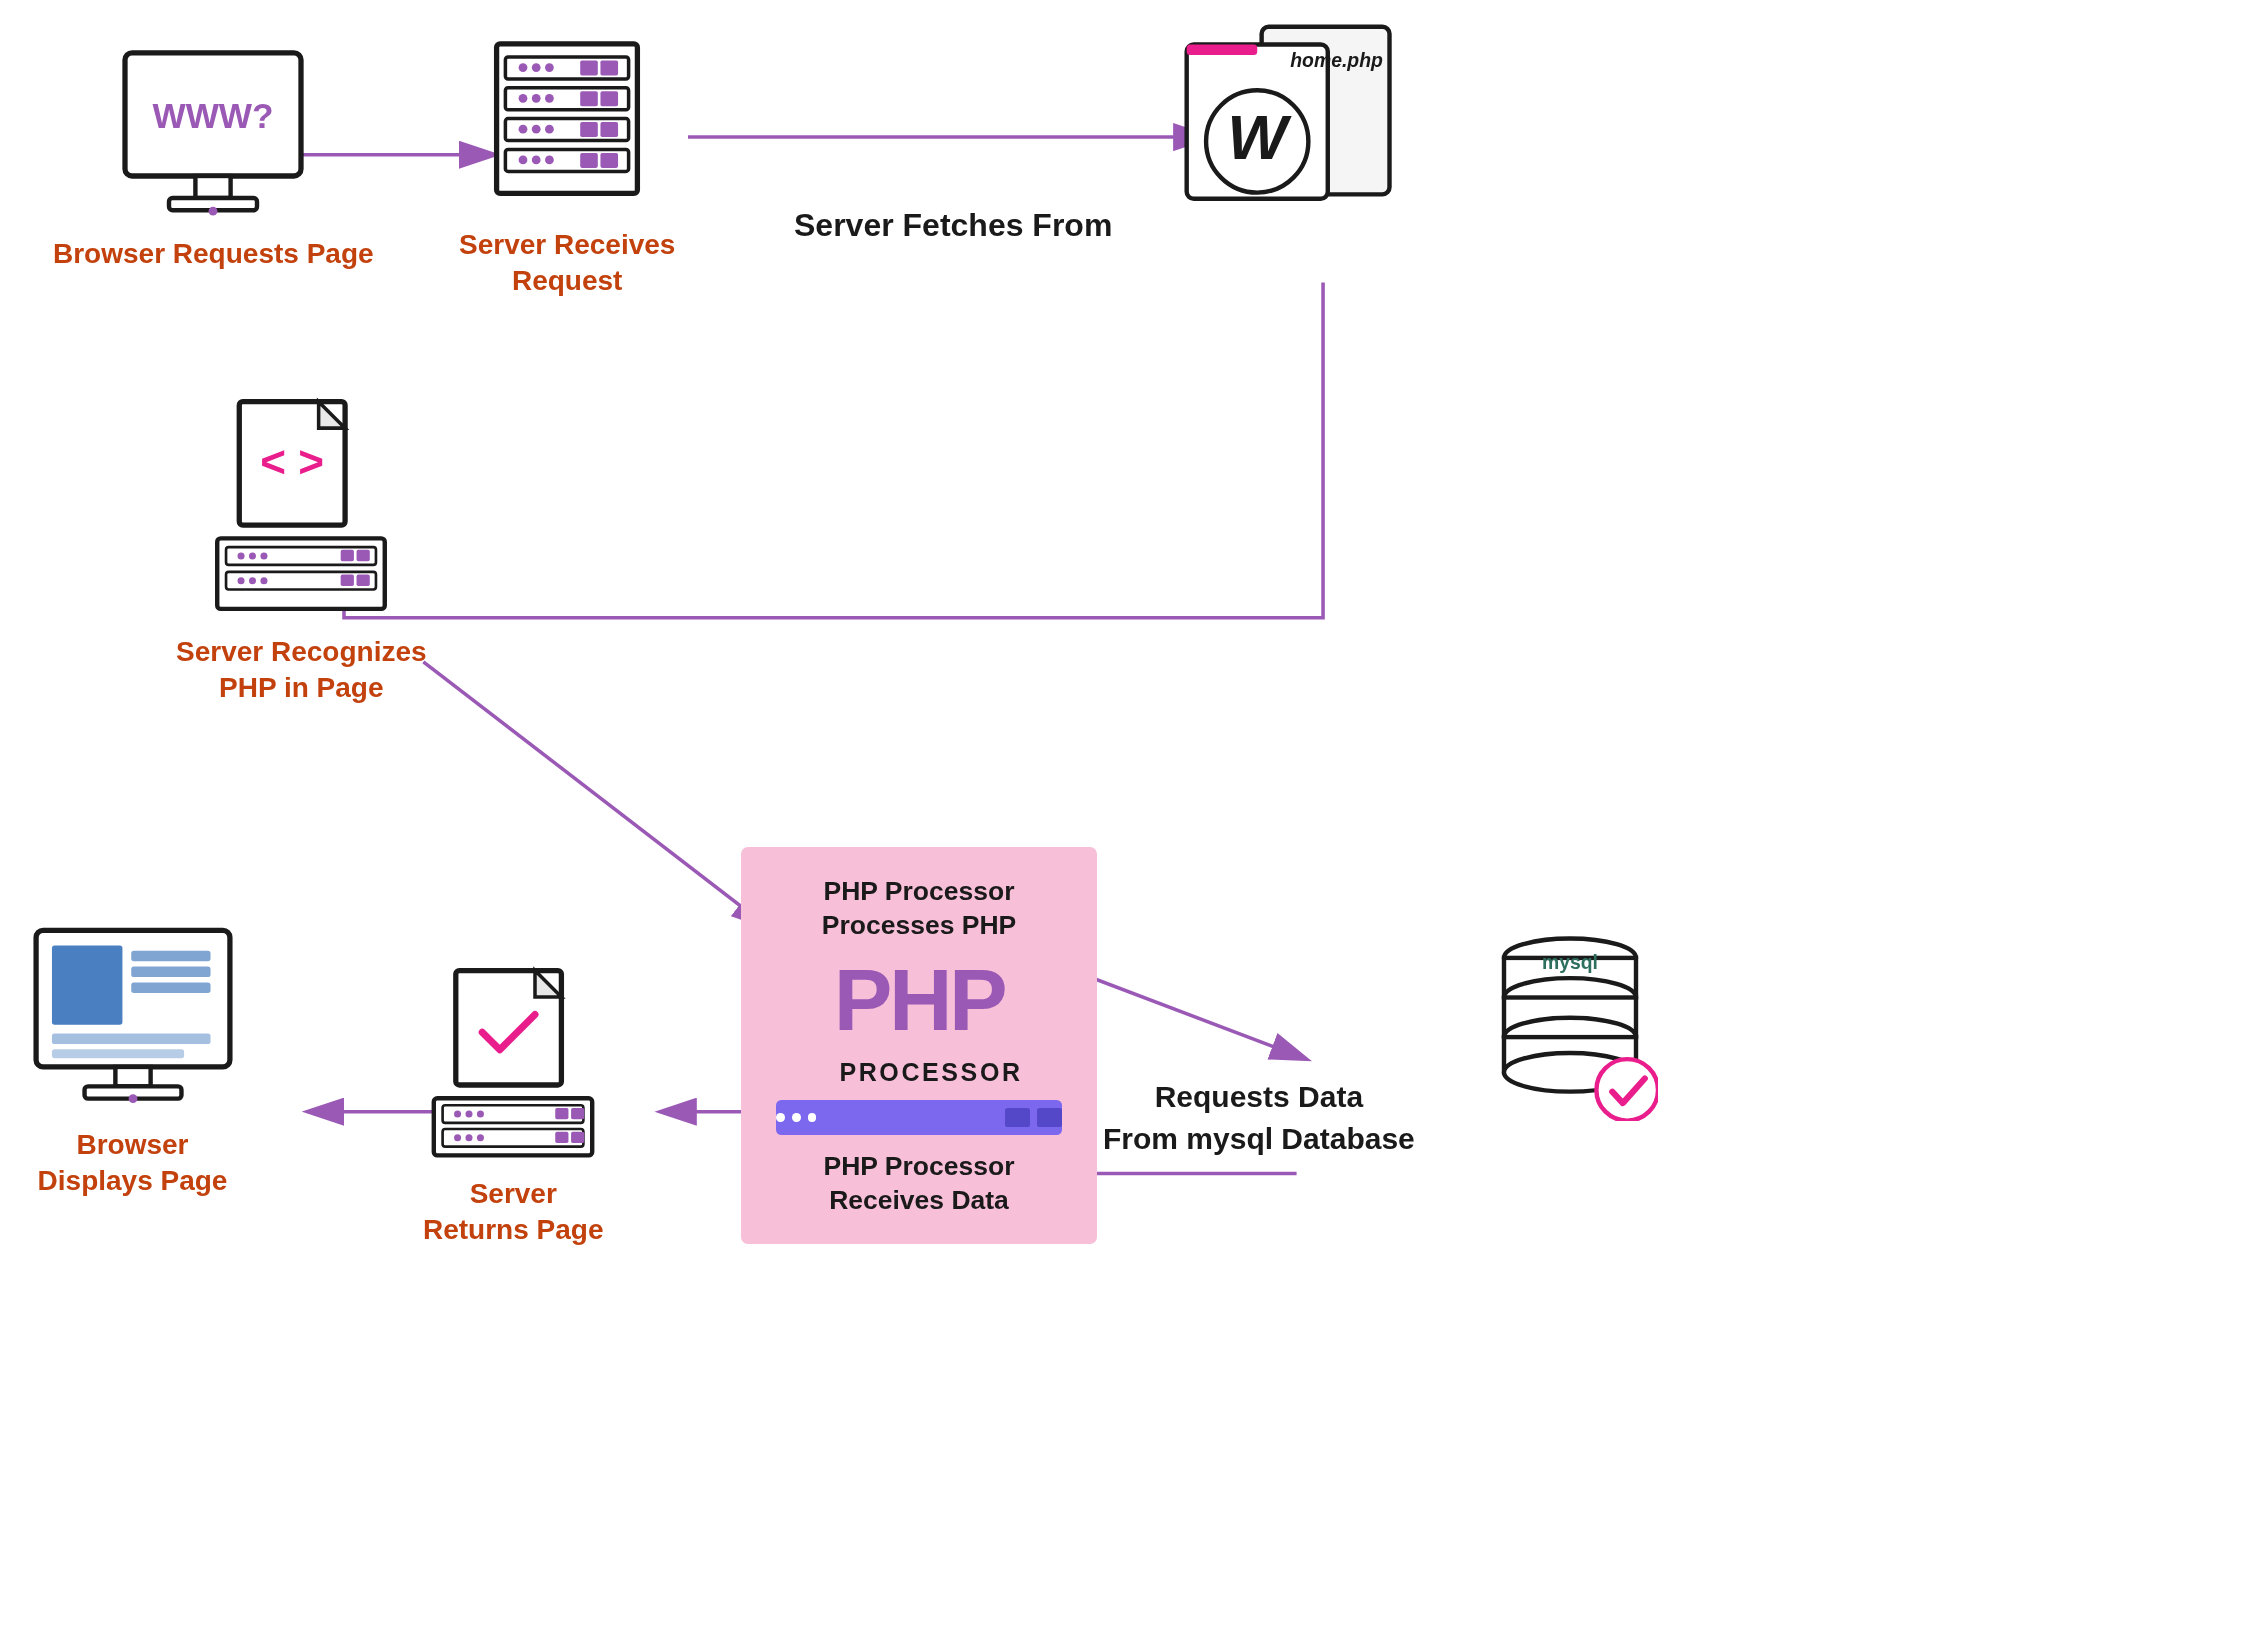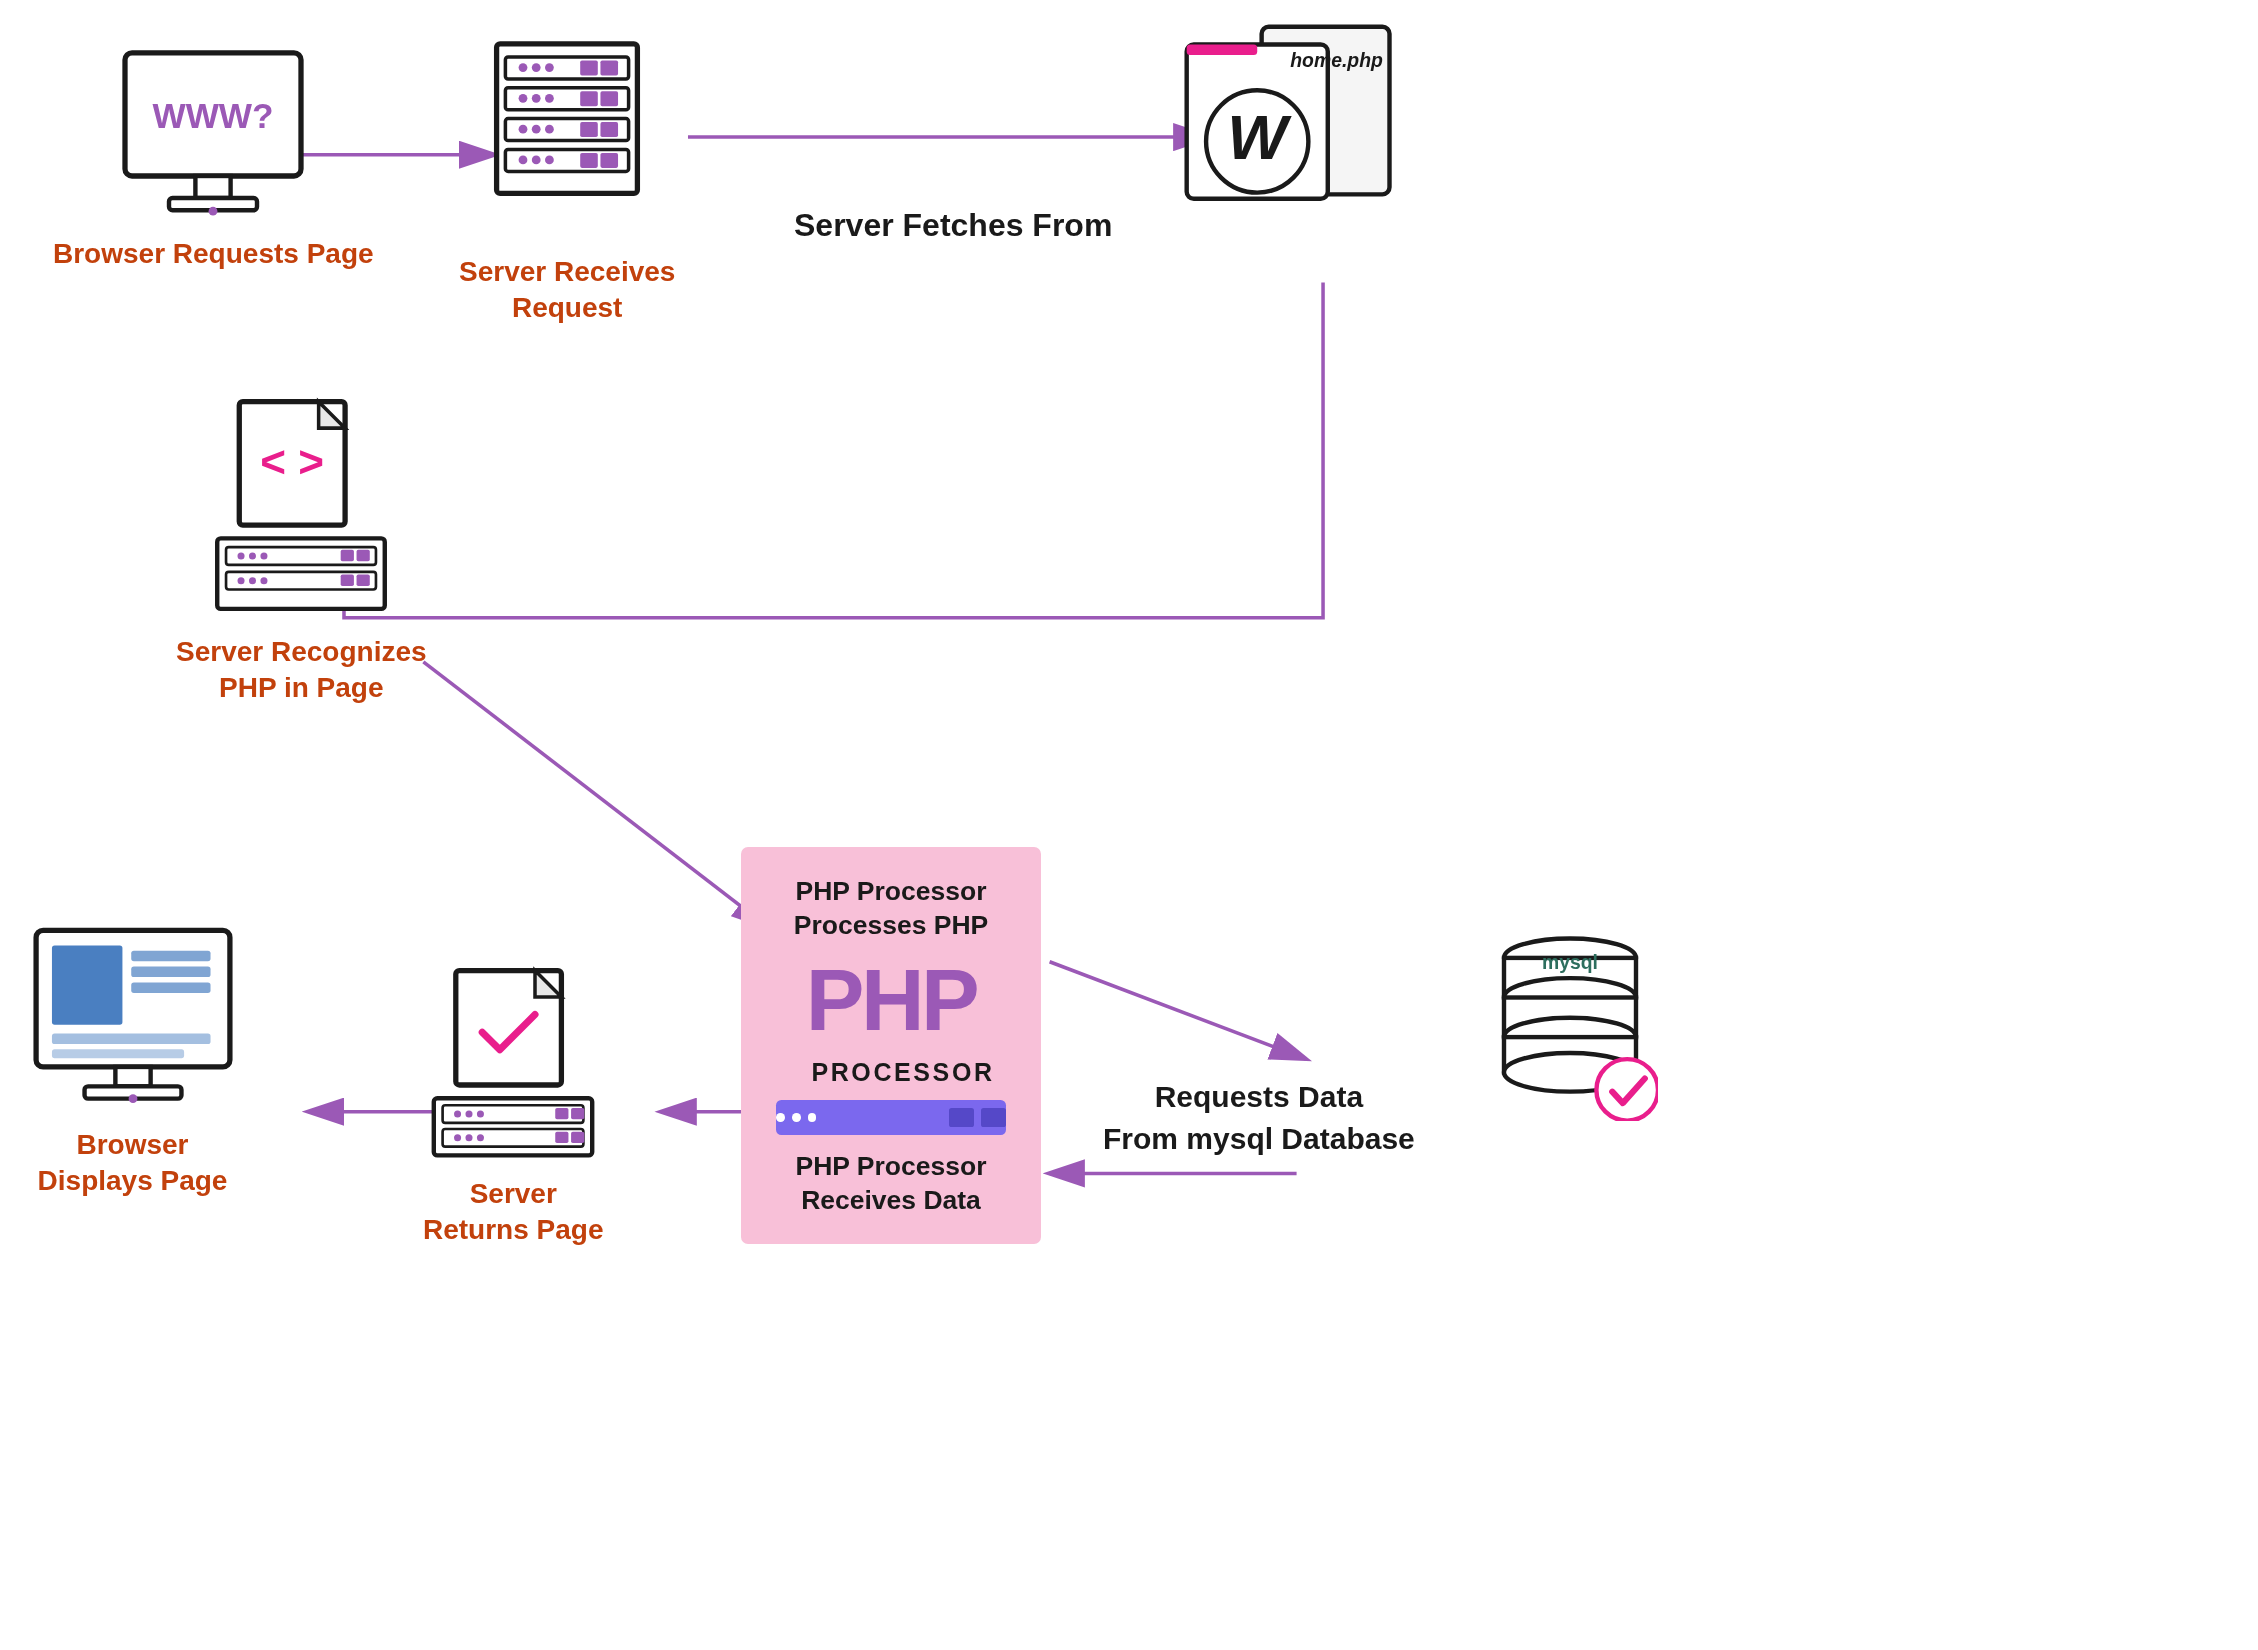--- a/index.html
+++ b/index.html
@@ -123,21 +123,21 @@
       <rect x="90" y="150" width="40" height="25" fill="white" stroke="#1a1a1a" stroke-width="5"></rect>
 
       <rect x="60" y="175" width="100" height="14" rx="4" fill="white" stroke="#1a1a1a" stroke-width="5"></rect>
 
       <circle cx="110" cy="190" r="5" fill="#9b59b6"></circle>
     </svg>
     <div class="label">Browser
 Requests Page</div>
   </div>
 
-  <div class="node" style="left:459px; top:35px;gap:27px;">
+  <div class="node" style="left:459px; top:35px;">
 
     <svg width="194" height="176" viewBox="0 0 220 200">
 
       <rect x="30" y="10" width="160" height="170" rx="4" fill="white" stroke="#1a1a1a" stroke-width="6"></rect>
 
       <rect x="40" y="25" width="140" height="25" rx="3" fill="white" stroke="#1a1a1a" stroke-width="4"></rect>
       <circle cx="60" cy="37" r="5" fill="#9b59b6"></circle>
       <circle cx="75" cy="37" r="5" fill="#9b59b6"></circle>
       <circle cx="90" cy="37" r="5" fill="#9b59b6"></circle>
       <rect x="125" y="29" width="20" height="17" rx="2" fill="#9b59b6"></rect>
@@ -206,21 +206,21 @@
       <rect x="25" y="198" width="170" height="20" rx="3" fill="white" stroke="#1a1a1a" stroke-width="3"></rect>
       <circle cx="42" cy="208" r="4" fill="#9b59b6"></circle>
       <circle cx="55" cy="208" r="4" fill="#9b59b6"></circle>
       <circle cx="68" cy="208" r="4" fill="#9b59b6"></circle>
       <rect x="155" y="201" width="15" height="13" rx="2" fill="#9b59b6"></rect>
       <rect x="173" y="201" width="15" height="13" rx="2" fill="#9b59b6"></rect>
     </svg>
     <div class="label">Server Recognizes<br>PHP in Page</div>
   </div>
 
-  <div class="php-box" style="left:741px; top:847px; width:300px; height:397px;">
+  <div class="php-box" style="left:741px; top:847px; width:356px; height:397px;">
     <div class="php-box-title">PHP Processor<br>Processes PHP</div>
     <div class="php-big">PHP</div>
     <div class="php-processor-label">PROCESSOR</div>
 
     <div style="width:100%; height:35px; background:#7b68ee; border-radius:5.3px; display:flex; align-items:center; justify-content:center; gap:7px;">
       <div style="width:8.8px;height:8.8px;border-radius:50%;background:white;"></div>
       <div style="width:8.8px;height:8.8px;border-radius:50%;background:white;"></div>
       <div style="width:8.8px;height:8.8px;border-radius:50%;background:white;"></div>
       <div style="flex:1;"></div>
       <div style="width:25px;height:19.4px;background:#5548c8;border-radius:2.6px;"></div>

